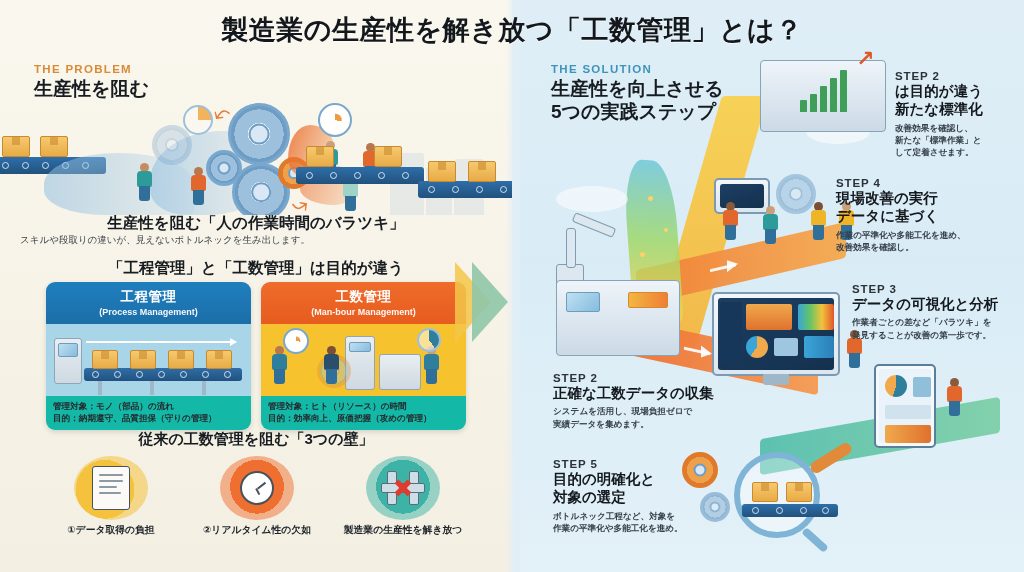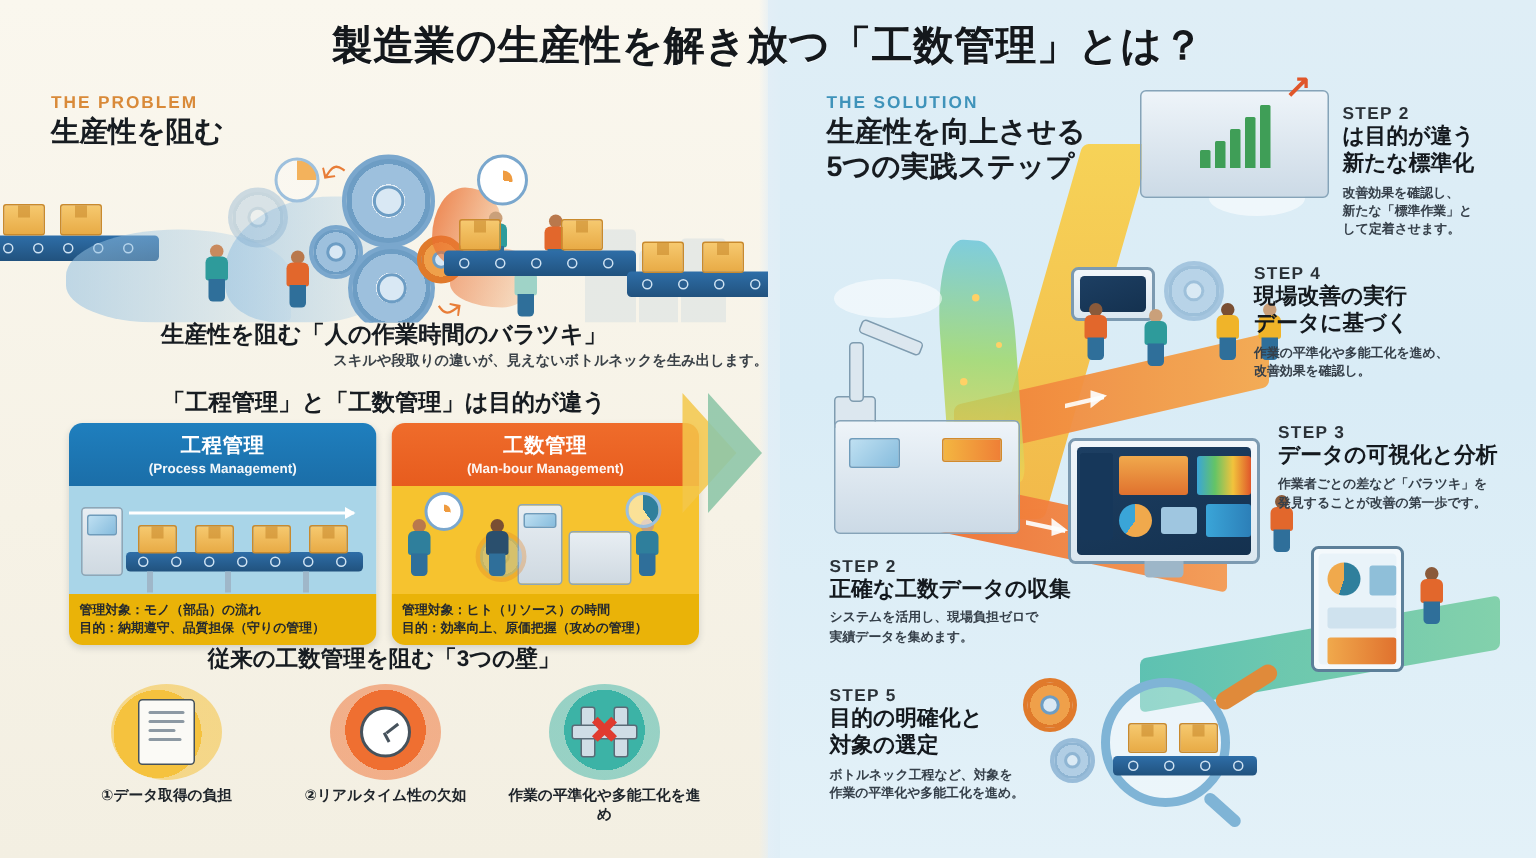--- a/index.html
+++ b/index.html
@@ -135,43 +135,43 @@
     position: absolute; bottom: 0; background: rgba(150,185,212,.18);
     border-radius: 3px 3px 0 0;
   }
 
   
   .lead-line {
     position: absolute; left: 0; top: 213px; width: 512px; text-align: center;
     font-size: 15.5px; font-weight: 700; color: #171c21;
   }
   .lead-sub {
-    position: absolute; left: 0; top: 234px; width: 512px; text-align: right;
-    font-size: 9.5px; font-weight: 700; color: #3b4248; padding-left: 20px;
+    position: absolute; left: 0; top: 234px; width: 512px; text-align: left;
+    font-size: 9.5px; font-weight: 400; color: #3b4248; padding-left: 20px;
   }
   .compare-title {
     position: absolute; left: 0; top: 258px; width: 512px; text-align: center;
     font-size: 15.5px; font-weight: 700; color: #171c21;
   }
 
   
   .cards { position: absolute; left: 46px; top: 282px; width: 420px; display: flex; gap: 10px; }
   .card {
     width: 205px; border-radius: 9px; overflow: hidden;
     box-shadow: 0 2px 5px rgba(30,50,70,.16);
   }
   .card-head { padding: 6px 4px 7px; text-align: center; color: #fff; }
   .card-head .ttl { font-size: 13.5px; font-weight: 700; letter-spacing: .5px; }
   .card-head .sub { font-size: 9px; font-weight: 600; opacity: .95; margin-top: 1px; }
   .card.process .card-head { background: linear-gradient(180deg,#1f7fbe,#1b6ea8); }
   .card.process .card-body { background: #a9d5e8; height: 72px; position: relative; }
   .card.manhour .card-head { background: linear-gradient(180deg,#ef6c2b,#e75c1e); }
   .card.manhour .card-body { background: #f6c32f; height: 72px; position: relative; }
   .card-foot {
-    background: #eab308; padding: 4px 7px 6px;
+    background: #14b8a6; padding: 4px 7px 6px;
     font-size: 8.6px; font-weight: 700; color: #24292e; line-height: 1.42;
   }
   .mini-machine {
     position: absolute; border-radius: 3px;
     background: linear-gradient(180deg,#e8eef3,#cfd9e1);
     border: 1.3px solid #8fa6b6;
   }
   .mini-screen {
     position: absolute; border-radius: 2px;
     background: linear-gradient(135deg,#bfe0f2,#86bcdd);
@@ -519,21 +519,21 @@
 
     <div class="wall">
       <div class="wall-ico w3">
         <div class="pipe">
           <i style="left:6px;top:0;width:10px;height:34px;"></i>
           <i style="left:28px;top:0;width:10px;height:34px;"></i>
           <i style="left:0;top:12px;width:44px;height:10px;"></i>
         </div>
         <div class="wall-cross">✖</div>
       </div>
-      <div class="wall-label">作業の平準化や多能工化を進め</div>
+      <div class="wall-label">製造業の生産性を解き放つ</div>
     </div>
   </div>
 
   <div class="solution-block">
     <div class="eyebrow solution">THE SOLUTION</div>
     <div class="headline">生産性を向上させる</div>
     <div class="headline" style="margin-top:0;">5つの実践ステップ</div>
   </div>
 
   <div class="chevron-gate2"></div>

